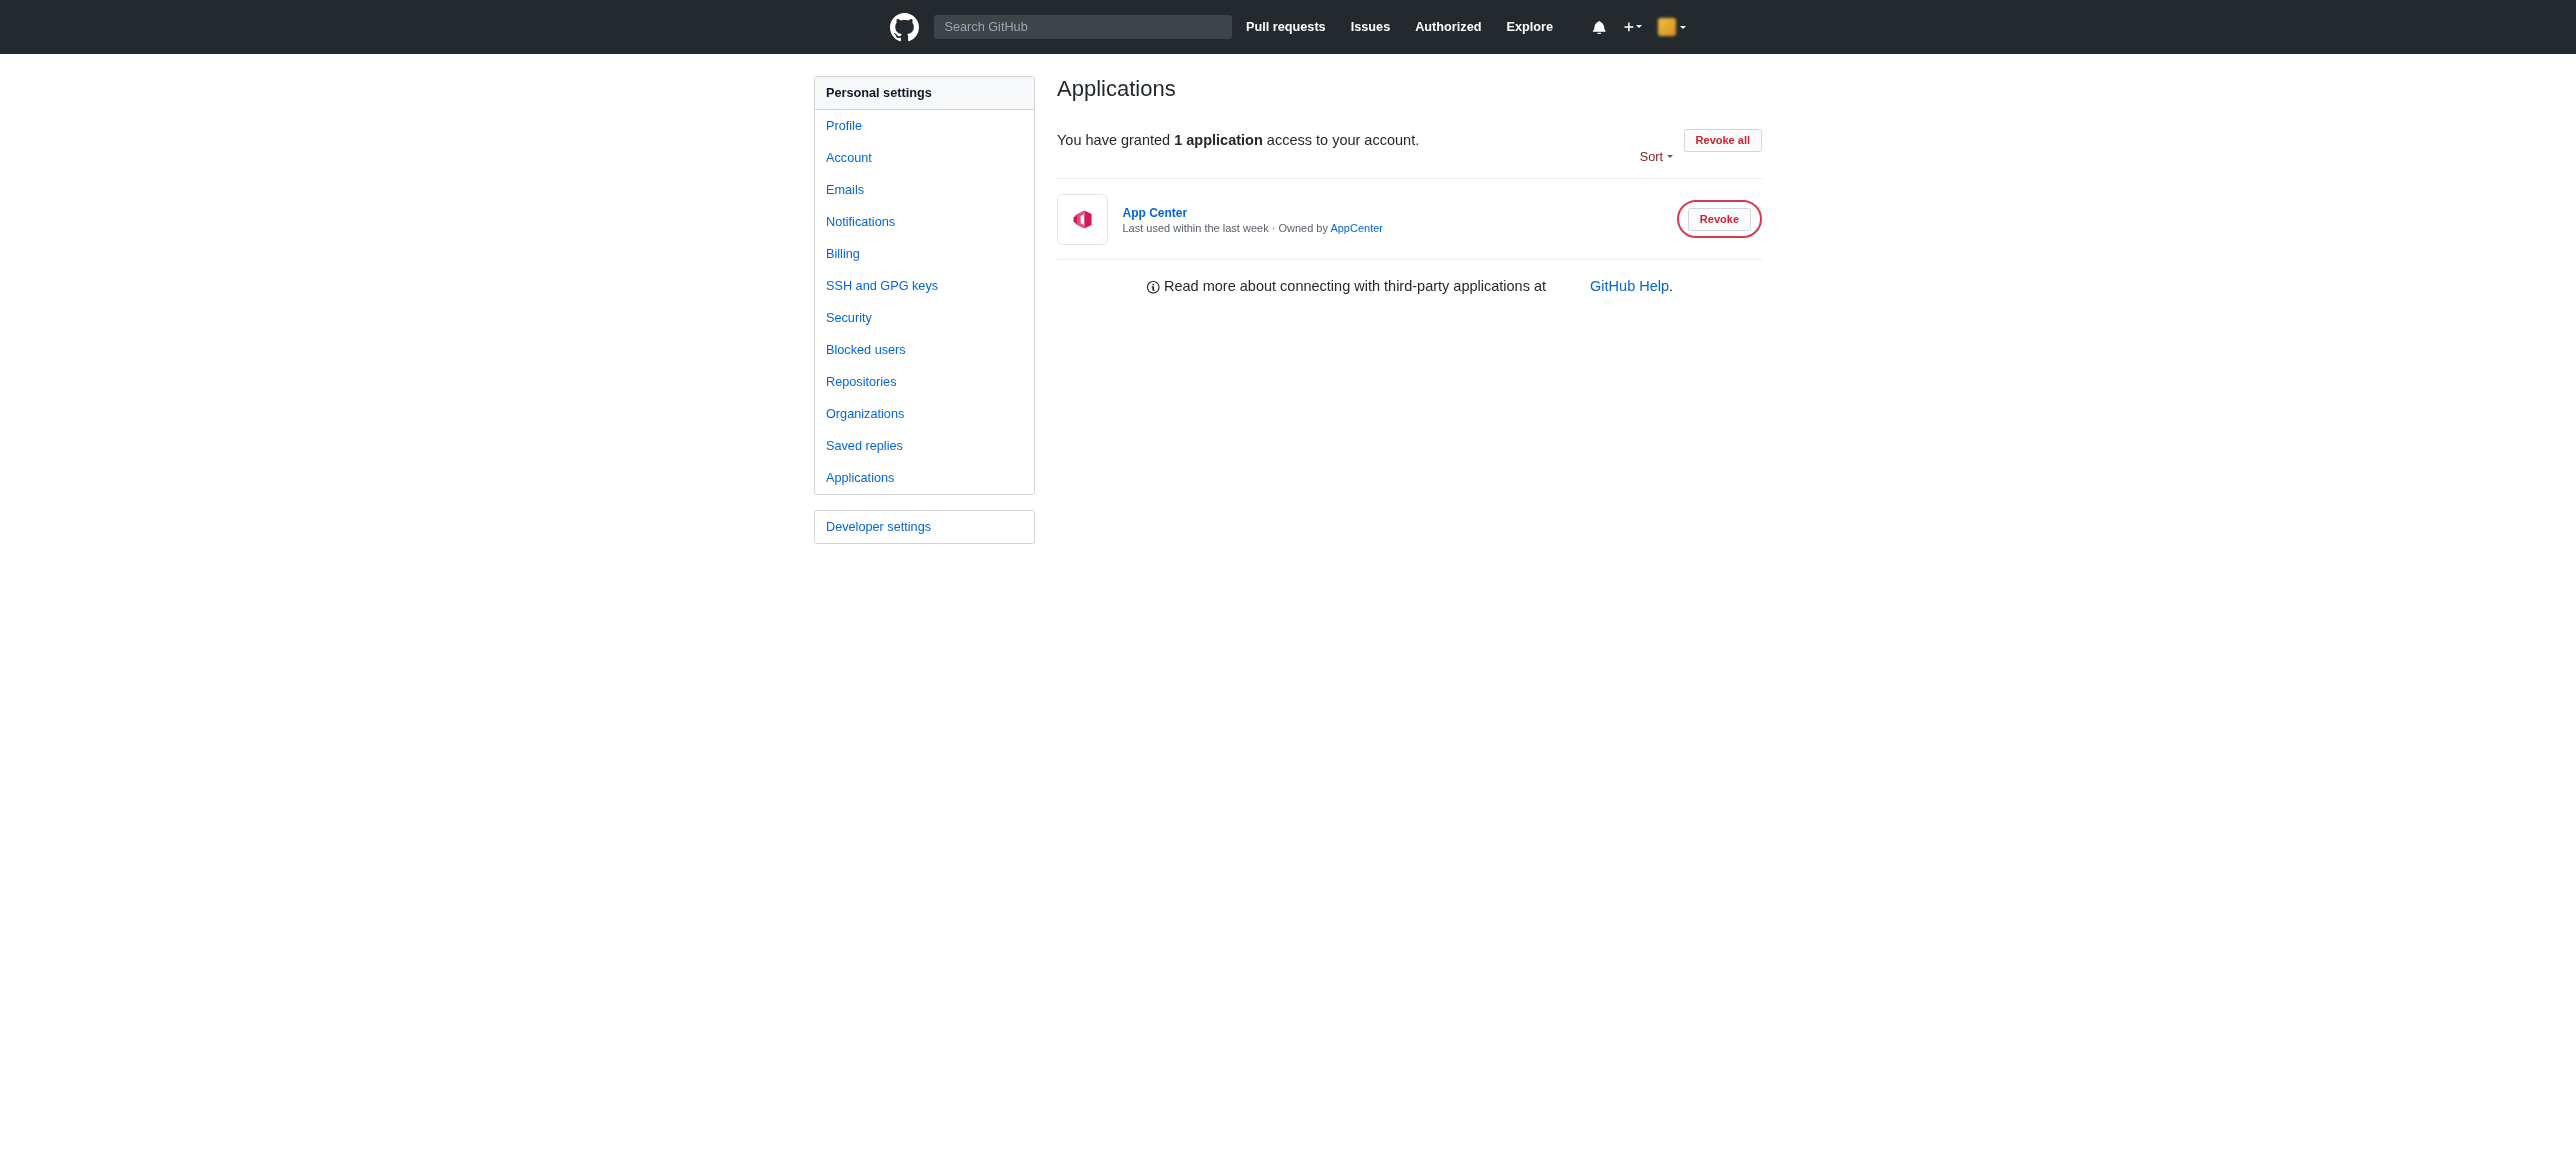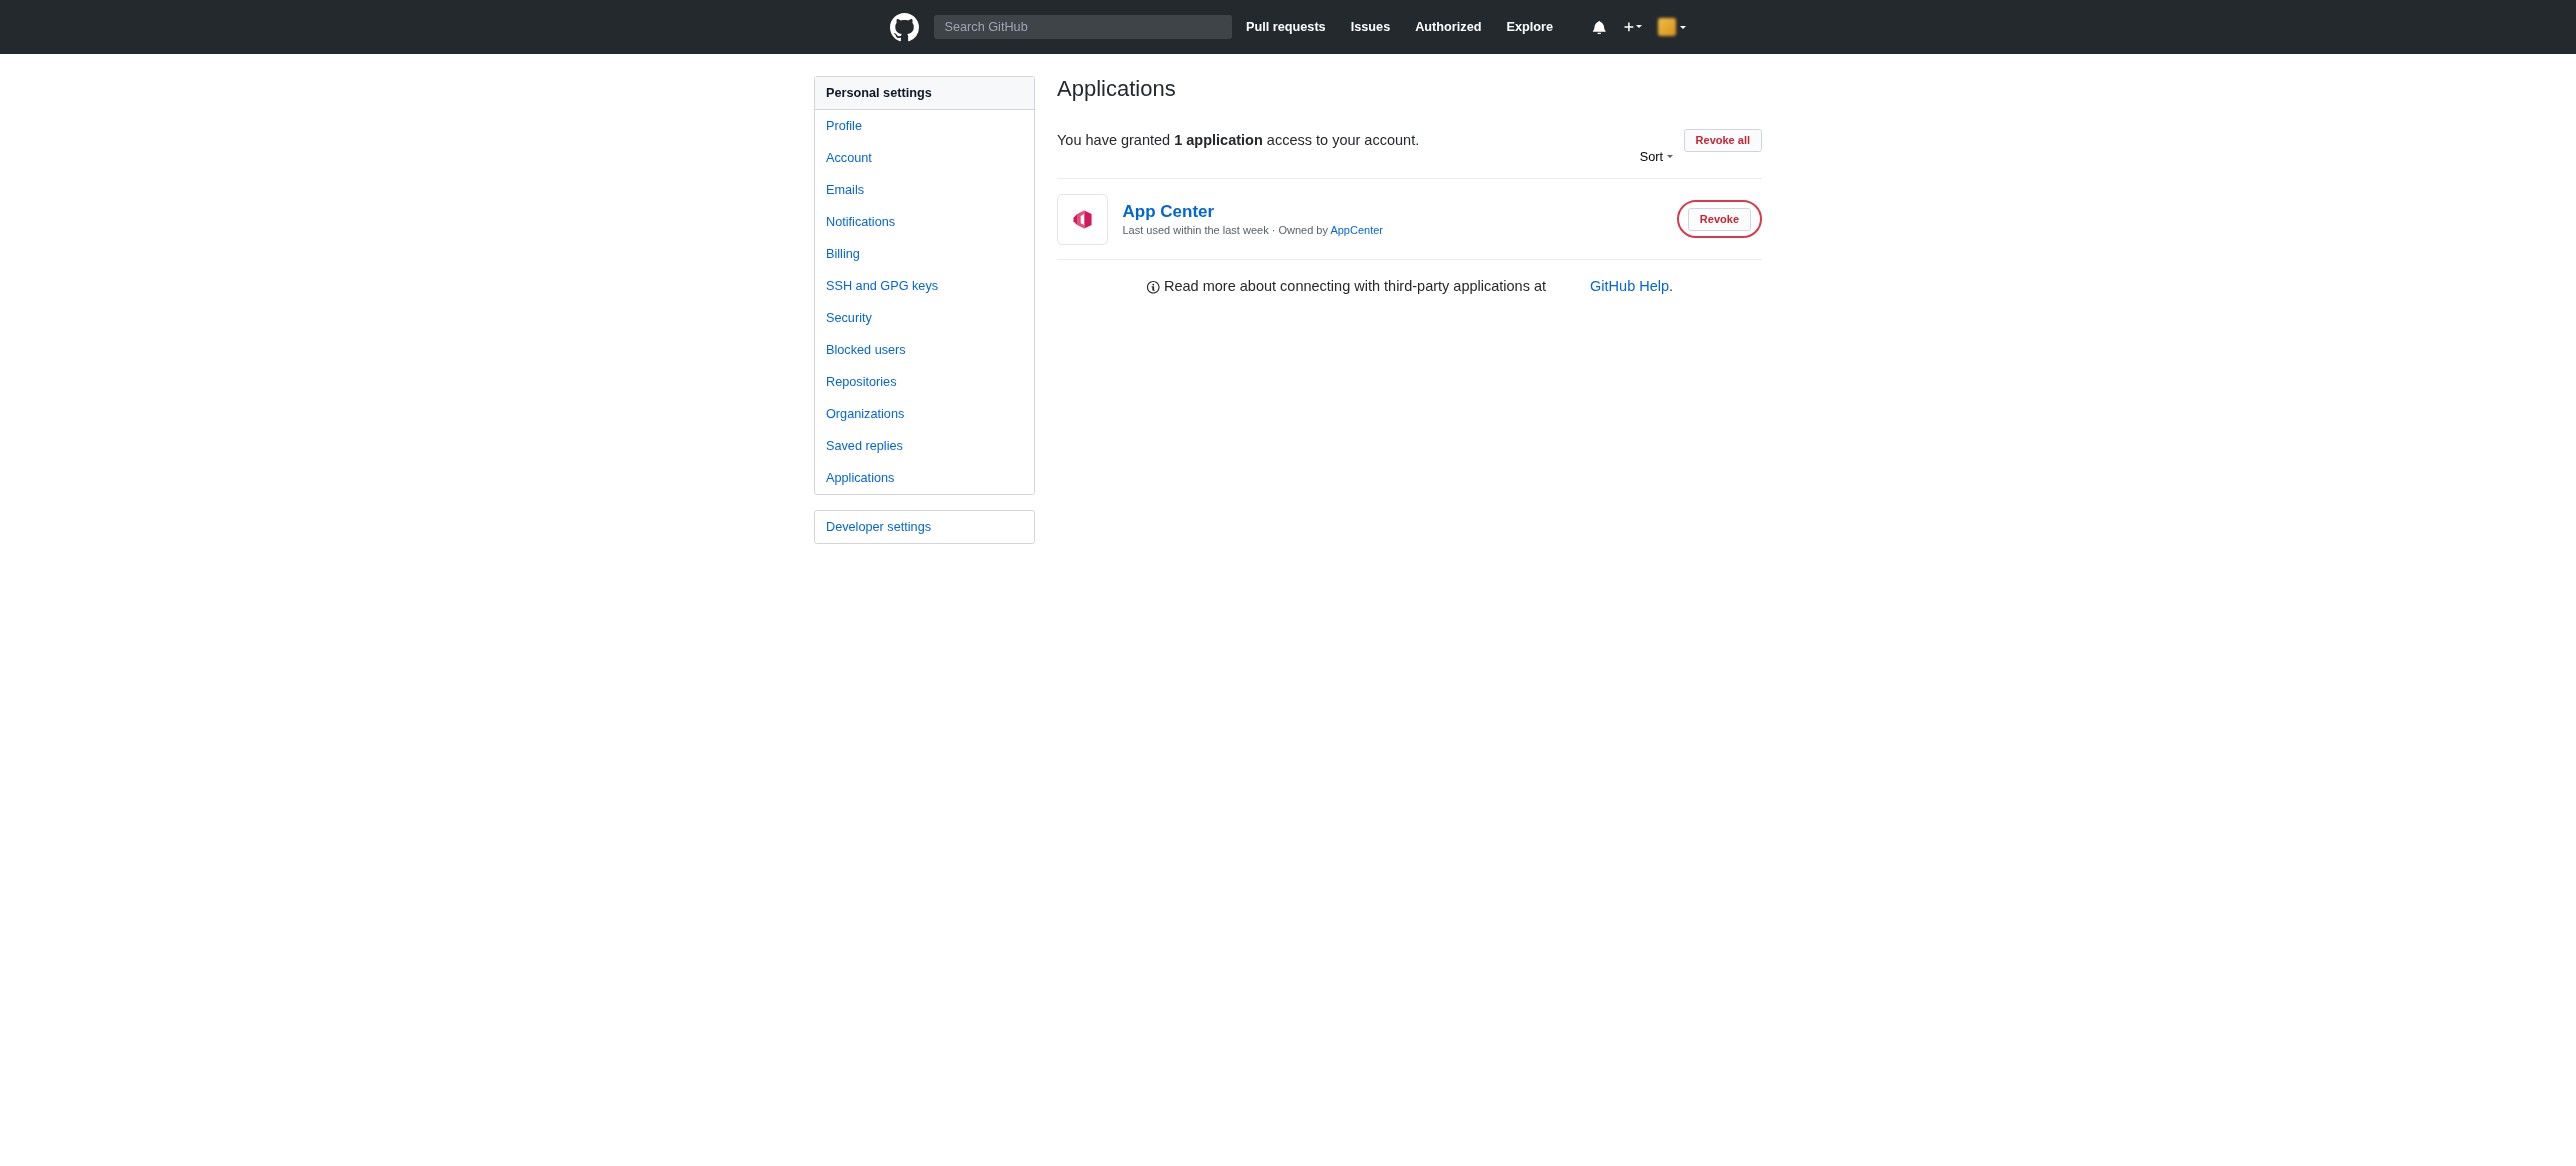--- a/index.html
+++ b/index.html
@@ -35,29 +35,29 @@
     
     .page-title { font-size: 22px; font-weight: 400; margin-bottom: 14.5px; }
     .tabnav { border-bottom: 0.9px solid #d1d5da; margin-bottom: 18px; display: flex; }
     .tabnav-tab { padding: 9px 14.5px; font-size: 12.7px; color: #586069; text-decoration: none; border: 0.9px solid transparent; border-bottom: none; }
     .tabnav-tab.selected { color: #24292e; background: #fff; border-color: #d1d5da; border-radius: 2.7px 2.7px 0 0; margin-bottom: -0.9px; }
     
     .toolbar { display: flex; align-items: center; justify-content: space-between; padding-bottom: 14.5px; border-bottom: 0.9px solid #eaecef; }
     .grant-text { font-size: 14.5px; color: #24292e; }
     .grant-text strong { font-weight: 600; }
     .toolbar-right { display: flex; align-items: center; gap: 11px; }
-    .sort-btn { font-size: 12.7px; color: #000000; cursor: pointer; display: flex; align-items: center; gap: 3.6px; background: none; border: none; margin-top: 33px; }
+    .sort-btn { font-size: 12.7px; color: #7f1d1d; cursor: pointer; display: flex; align-items: center; gap: 3.6px; background: none; border: none; margin-top: 33px; }
     .btn-danger-outline { background: #fafbfc; border: 0.9px solid #d1d5da; color: #cb2431; padding: 4.5px 11px; font-size: 11px; font-weight: 600; border-radius: 2.7px; cursor: pointer; }
     
     .app-list { list-style: none; }
     .app-item { display: flex; align-items: center; padding: 14.5px 0; border-bottom: 0.9px solid #eaecef; gap: 14.5px; }
     .app-icon { width: 51px; height: 51px; border: 0.9px solid #e1e4e8; border-radius: 5.4px; display: flex; align-items: center; justify-content: center; background: #fff; flex-shrink: 0; }
     .app-icon svg { width: 29px; height: 29px; }
     .app-info { flex: 1; }
-    .app-name { color: #0366d6; font-size: 17px; font-weight: 600; text-decoration: none; }
+    .app-name { color: #0366d6; font-size: 12px; font-weight: 600; text-decoration: none; }
     .app-meta { font-size: 11px; color: #586069; margin-top: 1.8px; }
     .app-meta a { color: #0366d6; text-decoration: none; }
     .revoke-highlight { border: 2.7px solid #d73a49; border-radius: 45px; padding: 5.4px 9px; }
     
     .footer-note { text-align: center; padding: 18px 0; font-size: 14.5px; color: #24292e; }
     .footer-note a { color: #0366d6; text-decoration: none; margin-left: 40px; }
     .info-icon { display: inline-flex; vertical-align: middle; margin-right: 3.6px; }
   </style>
 </head>
 <body>

